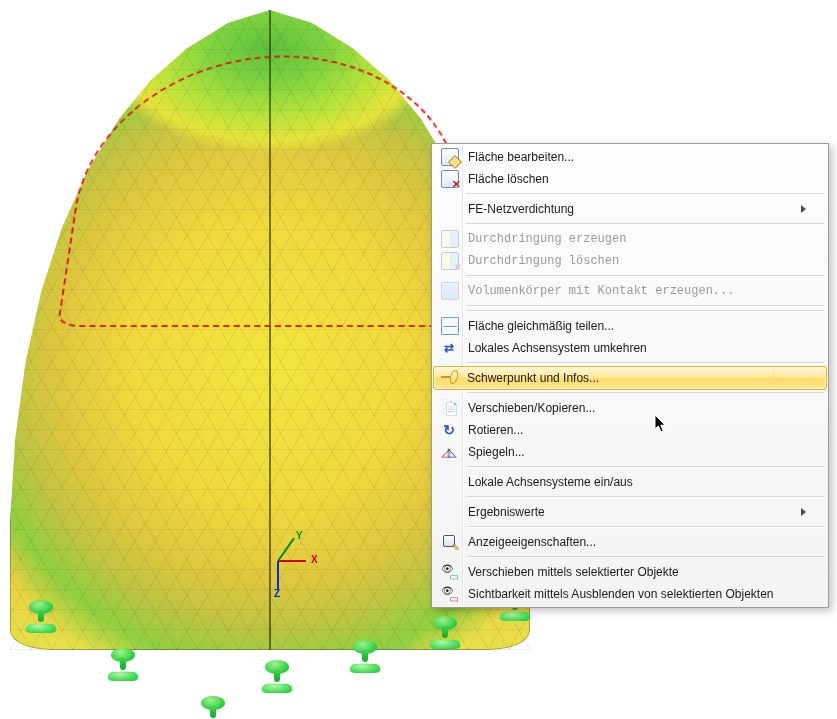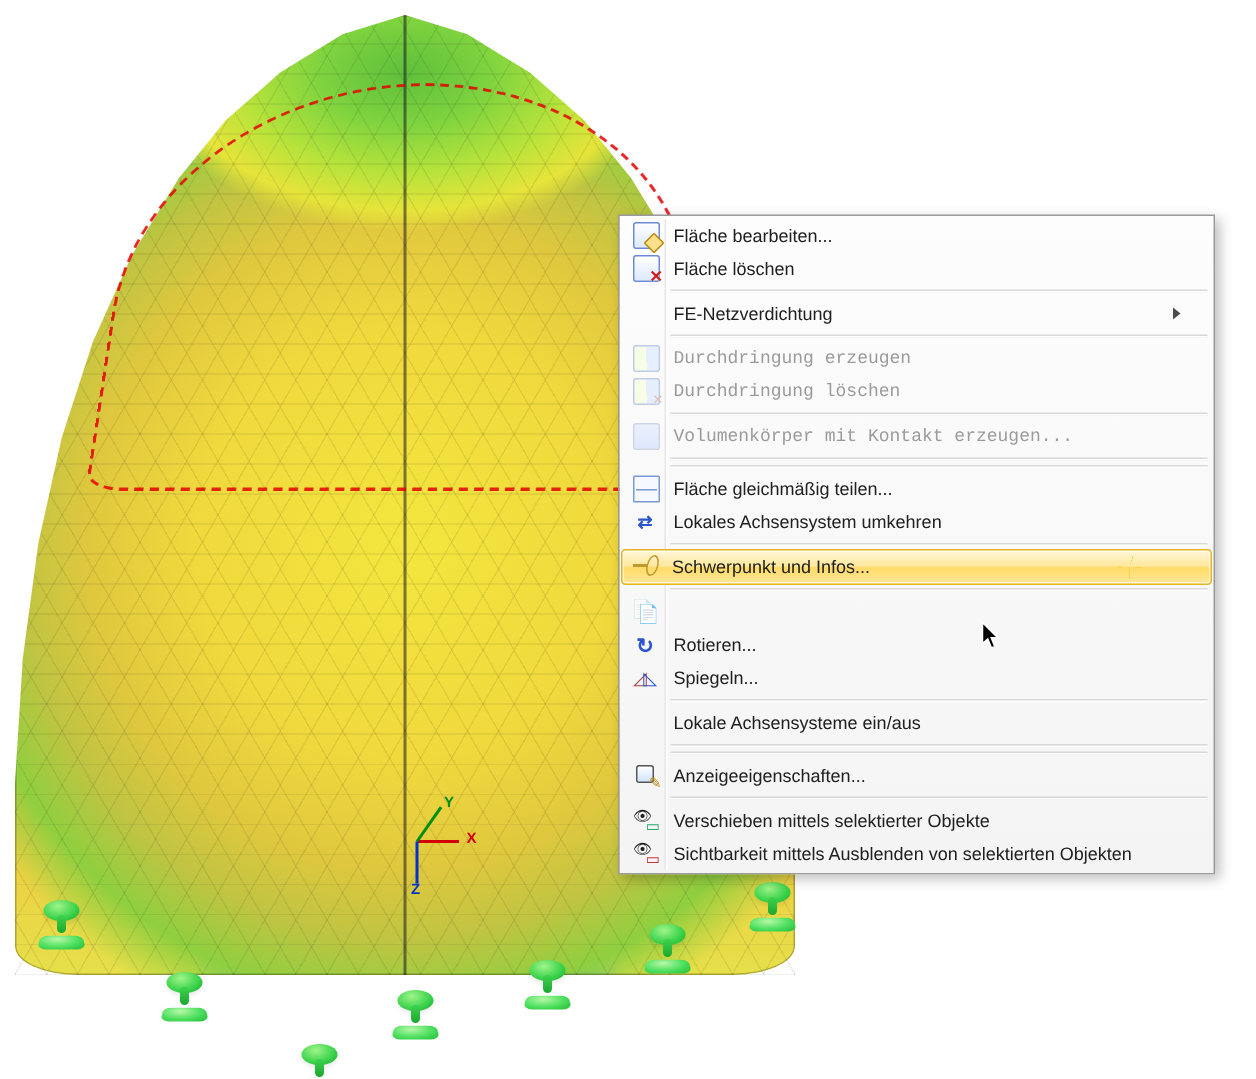--- a/index.html
+++ b/index.html
@@ -111,21 +111,21 @@
   .support .base {
     position:absolute; left:0; top:20px; width:30px; height:16px;
     background: radial-gradient(ellipse at 40% 30%, #b8f8a9, #4fe060 55%, #20b836);
     border-radius:6px;
     transform: perspective(80px) rotateX(55deg);
   }
 
   
   .context-menu {
     position:absolute;
-    left: 412px; top: 143px;
+    left: 431px; top: 143px;
     width: 398px;
     background: linear-gradient(#fdfdfd, #f4f4f4);
     border: 1px solid #9a9a9a;
     box-shadow: 3px 3px 8px rgba(0,0,0,.25);
     padding: 2px;
     box-sizing: border-box;
   }
   .menu-gutter-sep {
     position:absolute;
     left: 30px; top:2px; bottom:2px;
@@ -331,35 +331,41 @@
     </div>
     <div class="menu-sep"></div>
     <div class="menu-item hover">
       <span class="icon ic-centroid"></span>
       <span class="label">Schwerpunkt und Infos...</span>
       <span class="sparkle"></span>
     </div>
     <div class="menu-sep"></div>
     <div class="menu-item">
       <span class="icon ic-move-copy"></span>
+      <span class="label">Verschieben/Kopieren...</span>
     </div>
     <div class="menu-item">
       <span class="icon ic-rotate"></span>
       <span class="label">Rotieren...</span>
     </div>
     <div class="menu-item">
       <span class="icon ic-mirror"></span>
       <span class="label">Spiegeln...</span>
     </div>
     <div class="menu-sep"></div>
     <div class="menu-item">
       <span class="icon "></span>
       <span class="label">Lokale Achsensysteme ein/aus</span>
     </div>
     <div class="menu-sep"></div>
+    <div class="menu-item">
+      <span class="icon "></span>
+      <span class="label">Ergebniswerte</span>
+      <span class="sub-arrow"></span>
+    </div>
     <div class="menu-sep"></div>
     <div class="menu-item">
       <span class="icon ic-display-props"></span>
       <span class="label">Anzeigeeigenschaften...</span>
     </div>
     <div class="menu-sep"></div>
     <div class="menu-item">
       <span class="icon ic-vis-selected"></span>
       <span class="label">Verschieben mittels selektierter Objekte</span>
     </div>

